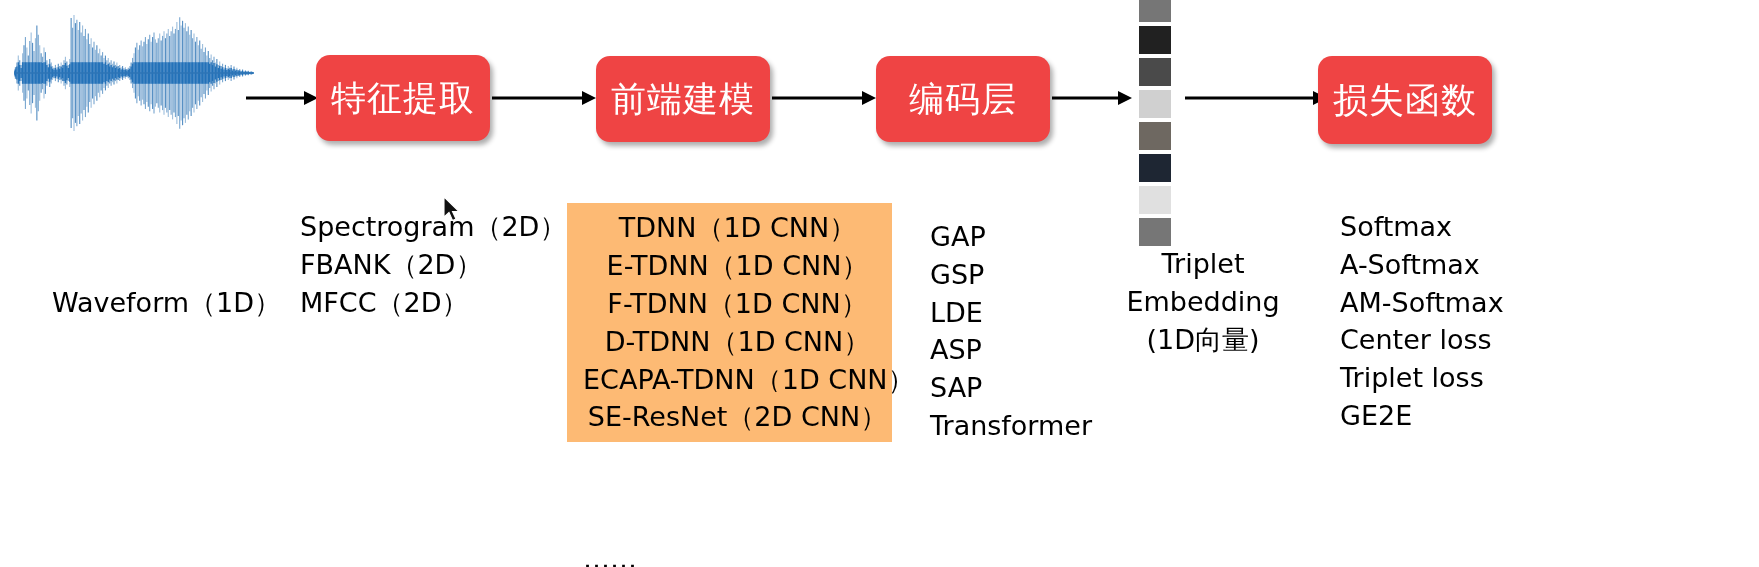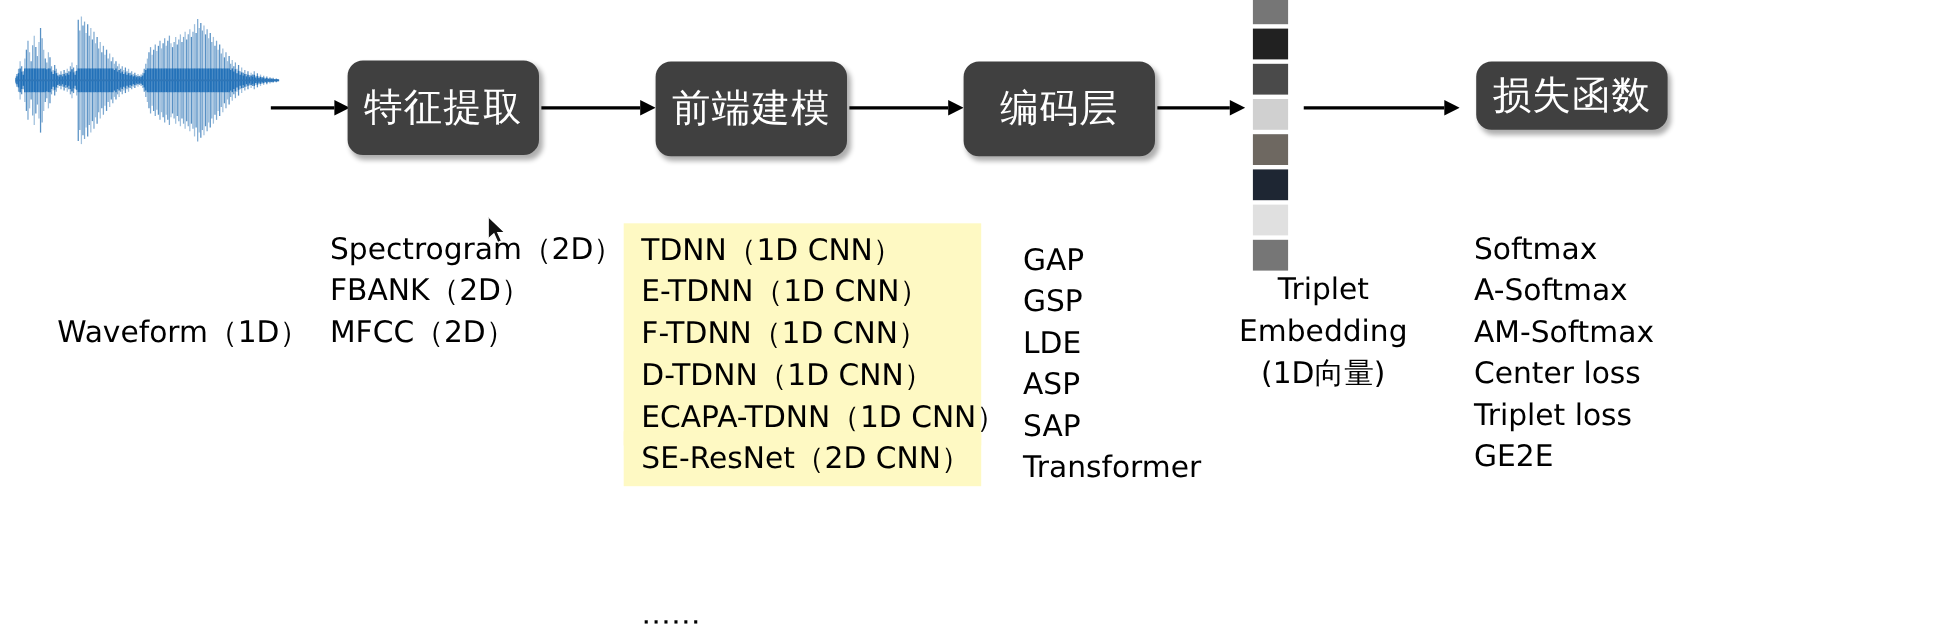--- a/index.html
+++ b/index.html
@@ -14,21 +14,21 @@
     position: relative;
     width: 1759px;
     height: 567px;
     background: #ffffff;
     overflow: hidden;
   }
 
   
   .stage-box {
     position: absolute;
-    background: #404040;
+    background: #ef4444;
     border-radius: 14px;
     box-shadow: 3px 4px 5px rgba(0,0,0,0.32);
     display: flex;
     align-items: center;
     justify-content: center;
     color: #ffffff;
     font-family: "DejaVu Sans", "Liberation Sans", sans-serif;
     font-size: 35px;
     letter-spacing: 1px;
     line-height: 1;
@@ -54,21 +54,22 @@
     color: #000000;
     font-size: 27px;
     line-height: 1.40;
     white-space: pre;
   }
   .text-line { white-space: pre; }
 
   
   .model-panel {
     position: absolute;
-    background: #fef9c3;
+    background: #fdba74;
+    text-align: center;
   }
   .model-panel .text-line {
     font-family: "DejaVu Sans", "Liberation Sans", sans-serif;
     color: #000000;
     font-size: 27px;
     line-height: 1.41;
     white-space: pre;
     padding-left: 16px;
   }
 
@@ -488,21 +489,21 @@
       <div class="embedding-cell" style="background: rgb(118, 118, 118);"></div>
     </div>
 
   <div class="arrow" style="left:1185px; top:88px; width:142px;">
     <svg width="142" height="20" viewBox="0 0 142 20">
       <line x1="0" y1="10" x2="128" y2="10" stroke="#000" stroke-width="3"></line>
       <polygon points="128,3 142,10 128,17" fill="#000"></polygon>
     </svg>
   </div>
 
-  <div class="stage-box" style="left:1318px; top:56px; width:174px; height:62px;margin-left:24px;">
+  <div class="stage-box" style="left:1318px; top:56px; width:174px; height:88px;">
     <span>损失函数</span>
   </div>
 
   <div class="text-block" style="left:52px; top:208px;">
     <div class="text-line">Waveform（1D）</div>
   </div>
 
   <div class="text-block" style="left:300px; top:208px;" id="feature-list"><div class="text-line">Spectrogram（2D）</div><div class="text-line">FBANK（2D）</div><div class="text-line">MFCC（2D）</div></div>
 
   <div class="model-panel" style="left: 567px; top: 203px; width: 325px; padding-top: 6px; padding-bottom: 6px;" id="model-panel-0">

